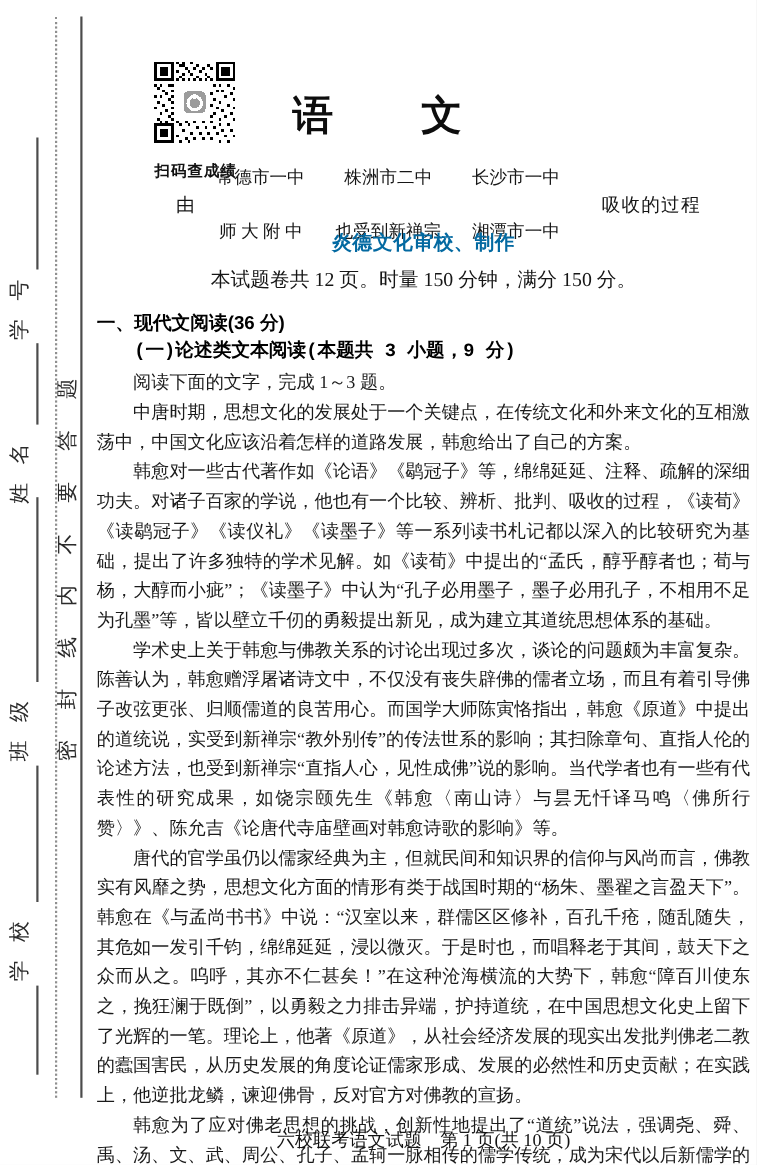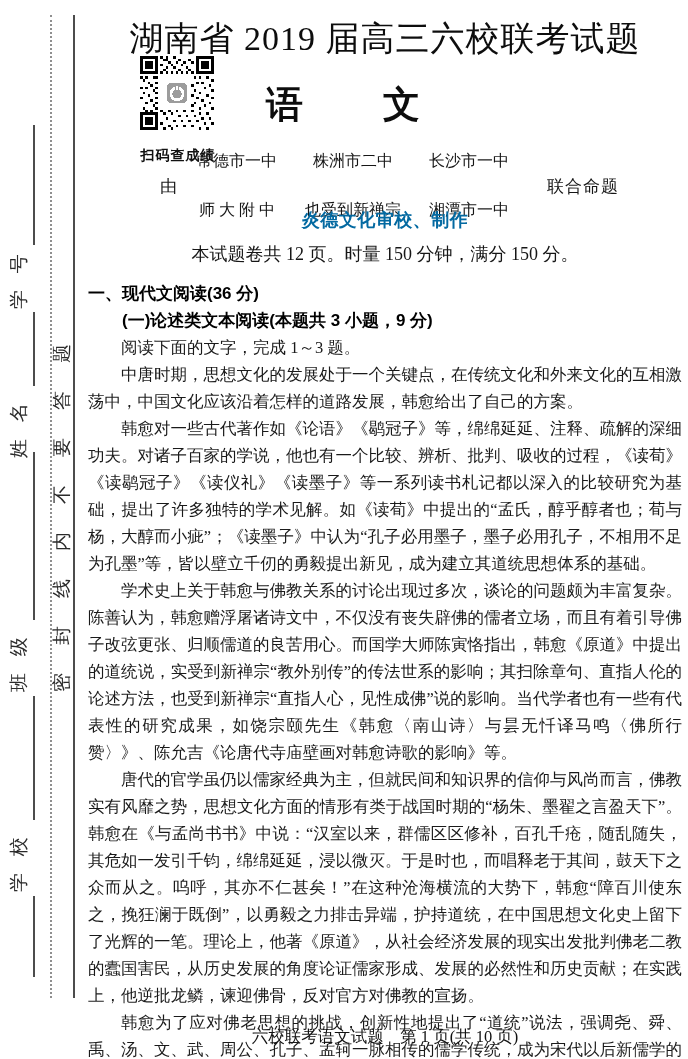--- a/index.html
+++ b/index.html
@@ -28,21 +28,21 @@
   .school-grid{display:grid;grid-template-columns:auto auto auto;column-gap:24px;row-gap:4px;text-align:center;gap:28px;}
   .joint{font-size:17px;margin-left:38px;letter-spacing:1px;}
   .producer{position:absolute;left:88px;top:208px;width:594px;text-align:center;font-size:18px;letter-spacing:.5px;color:#0369a1;}
   .meta{position:absolute;left:88px;top:242px;width:594px;text-align:center;font-size:18px;}
 
   
   .bodytext{position:absolute;left:88px;top:280px;width:594px;font-size:16.5px;line-height:27px;
             text-align:justify;color:#1a1a1a;}
   .bodytext p{margin:0;}
   .h-main{font-size:17px;color:#000;}
-  .h-sub{font-size:17px;color:#000;text-indent:2em;}
+  .h-sub{font-size:17px;color:#000;text-indent:2em;font-family:Liberation Mono, monospace;}
   .ind{text-indent:2em;}
 
   .footer{position:absolute;left:88px;top:1026px;width:594px;text-align:center;font-size:16.5px;color:#111;}
 </style>
 </head>
 <body>
 
 <div class="page">
 
   <div class="rule-dotted"></div>
@@ -53,21 +53,20 @@
   <div class="fill-line" style="top:452px;height:168px;"></div>
   <div class="fill-line" style="top:696px;height:124px;"></div>
   <div class="fill-line" style="top:896px;height:81px;"></div>
 
   <div class="rot margin-field" style="top:309px;">学 号</div>
   <div class="rot margin-field" style="top:458px;">姓 名</div>
   <div class="rot margin-field" style="top:692px;">班 级</div>
   <div class="rot margin-field" style="top:892px;">学 校</div>
   <div class="rot seal">密封线内不要答题</div>
 
-  <div class="title">湖南省 2019 届高三六校联考试题</div>
 
   <div class="qr-block">
     <svg viewBox="0 0 29 29" shape-rendering="crispEdges">
       <rect x="0" y="0" width="29" height="29" fill="#fff"></rect>
 
       <path fill="#000" d="M0 0h7v7H0z"></path>
         <rect x="1" y="1" width="5" height="5" fill="#fff"></rect>
         <rect x="2" y="2" width="3" height="3" fill="#000"></rect>
       <path fill="#000" d="M22 0h7v7h-7z"></path>
         <rect x="23" y="1" width="5" height="5" fill="#fff"></rect>
@@ -95,21 +94,21 @@
   <div class="schools">
     <div class="by-label">由</div>
     <div class="school-grid">
       <span>常德市一中</span>
       <span>株洲市二中</span>
       <span>长沙市一中</span>
       <span>师 大 附 中</span>
       <span>也受到新禅宗</span>
       <span>湘潭市一中</span>
     </div>
-    <div class="joint">联合命题</div>
+    <div class="joint">吸收的过程</div>
   </div>
 
   <div class="producer hei">炎德文化审校、制作</div>
   <div class="meta">本试题卷共 12 页。时量 150 分钟，满分 150 分。</div>
 
   <div class="bodytext">
     <p class="h-main hei">一、现代文阅读(36 分)</p>
     <p class="h-sub hei">(一)论述类文本阅读(本题共 3 小题，9 分)</p>
     <p class="ind">阅读下面的文字，完成 1～3 题。</p>
     <p class="ind">中唐时期，思想文化的发展处于一个关键点，在传统文化和外来文化的互相激荡中，中国文化应该沿着怎样的道路发展，韩愈给出了自己的方案。</p>

